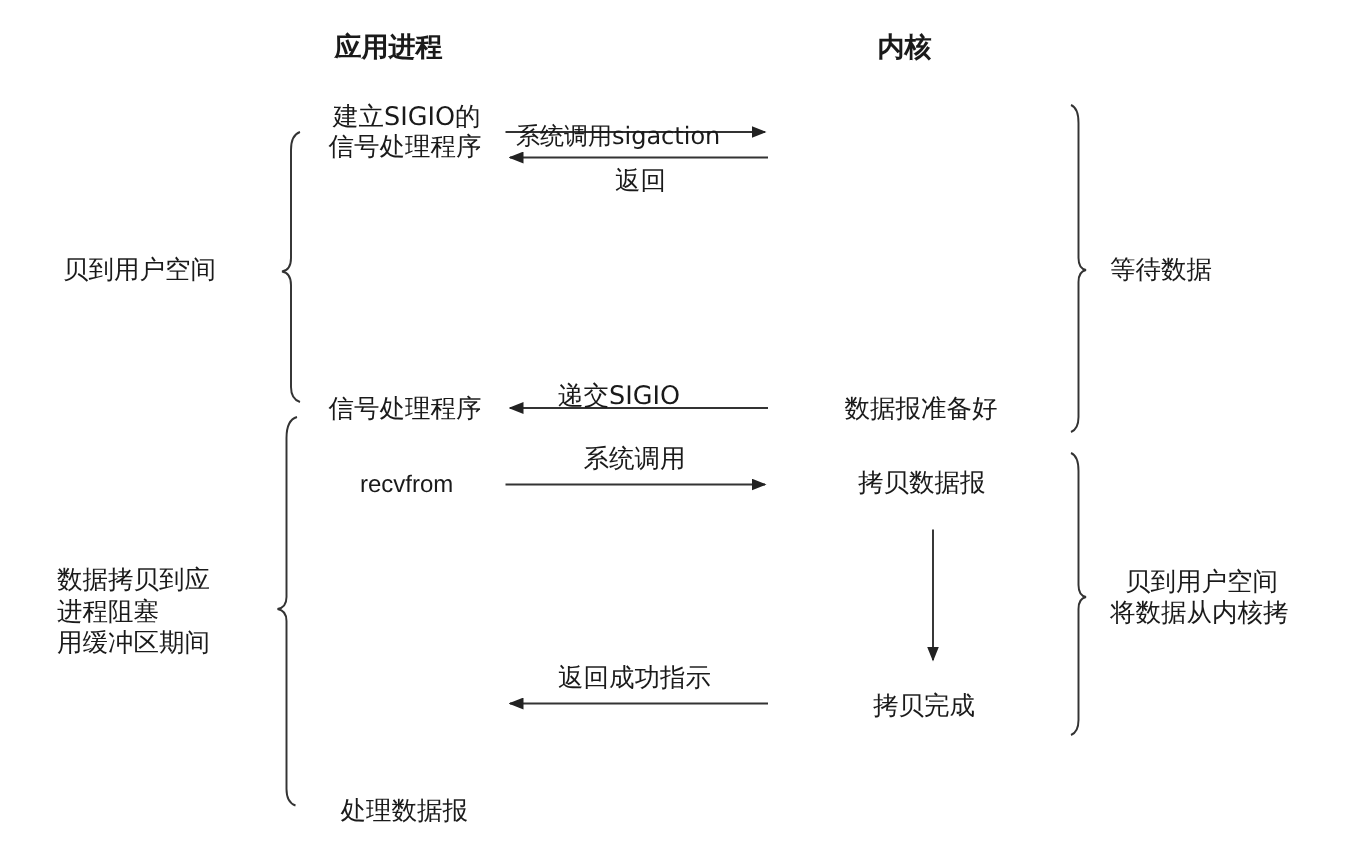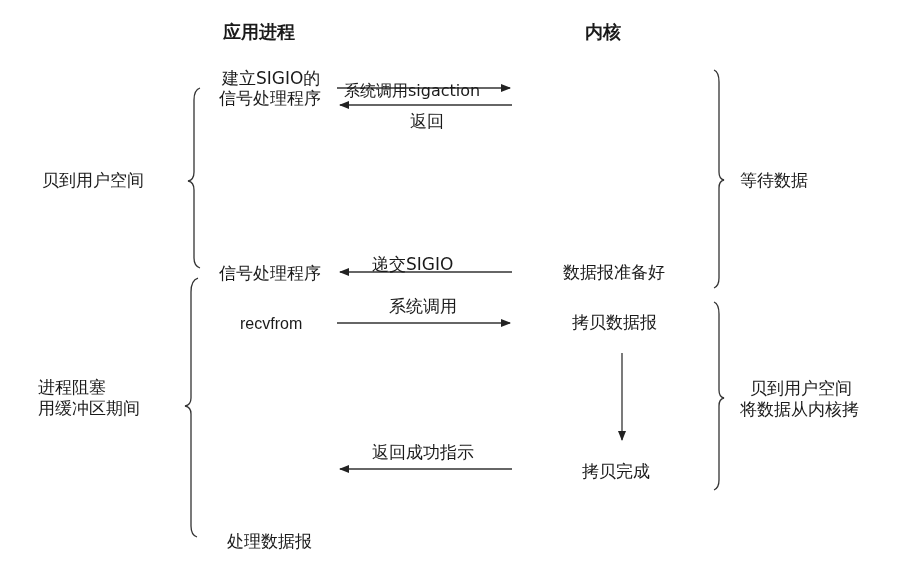--- a/index.html
+++ b/index.html
@@ -39,20 +39,21 @@
 
   <path d="M198,278 Q191,280 191,292 L191,398 Q191,405 185,406 Q191,407 191,414 L191,526 Q191,535 197,537" fill="none" stroke="#333" stroke-width="1.3"></path>
 
   <path d="M714,70 Q719,72 719,82 L719,172 Q719,179 724,180 Q719,181 719,188 L719,278 Q719,286 714,288" fill="none" stroke="#333" stroke-width="1.3"></path>
 
   <path d="M714,302 Q719,304 719,314 L719,390 Q719,397 724,398 Q719,399 719,406 L719,480 Q719,488 714,490" fill="none" stroke="#333" stroke-width="1.3"></path>
 </svg>
 
 <div class="t" style="left:42px; top:170px;">贝到用户空间</div>
 <div class="t" style="left:38px; top:377px; line-height:21px;">
+  <div>数据拷贝到应</div>
   <div>进程阻塞</div>
   <div>用缓冲区期间</div>
 </div>
 
 <div class="t" style="left:740px; top:170px;">等待数据</div>
 <div class="t" style="left:740px; top:378px; line-height:21px;">
   <div style="padding-left:10px;">贝到用户空间</div>
   <div>将数据从内核拷</div>
 </div>
 

